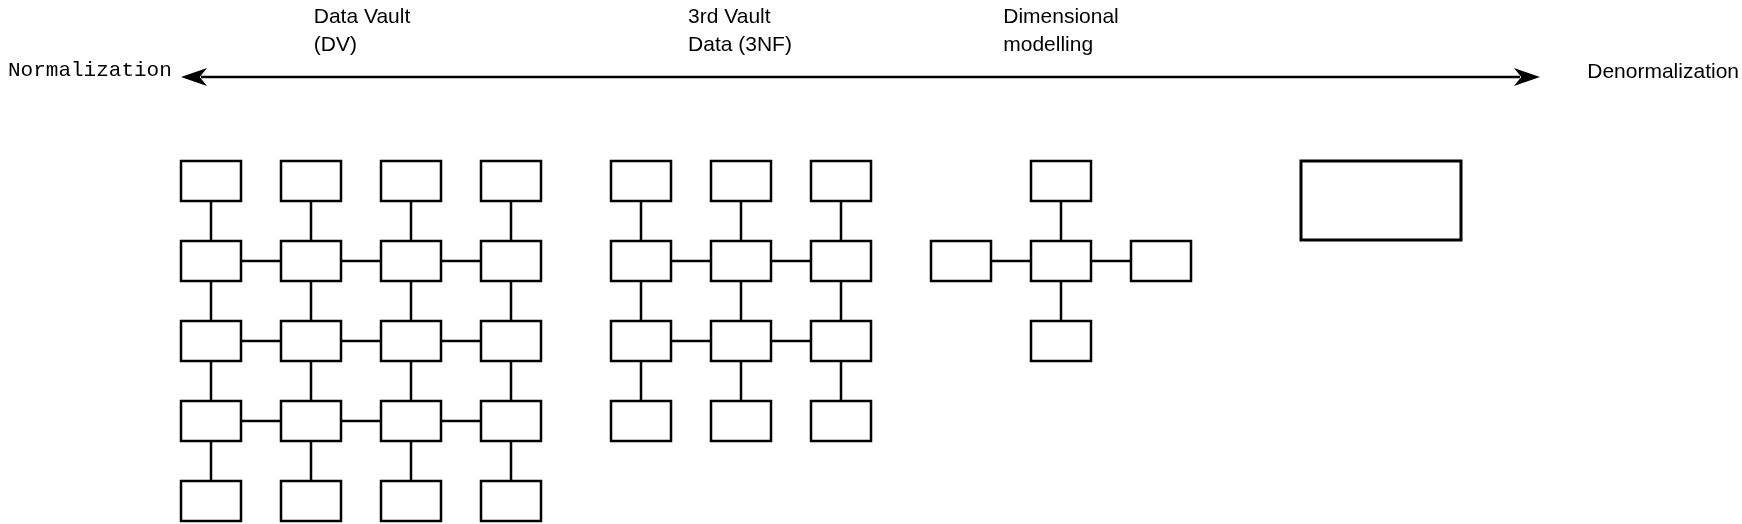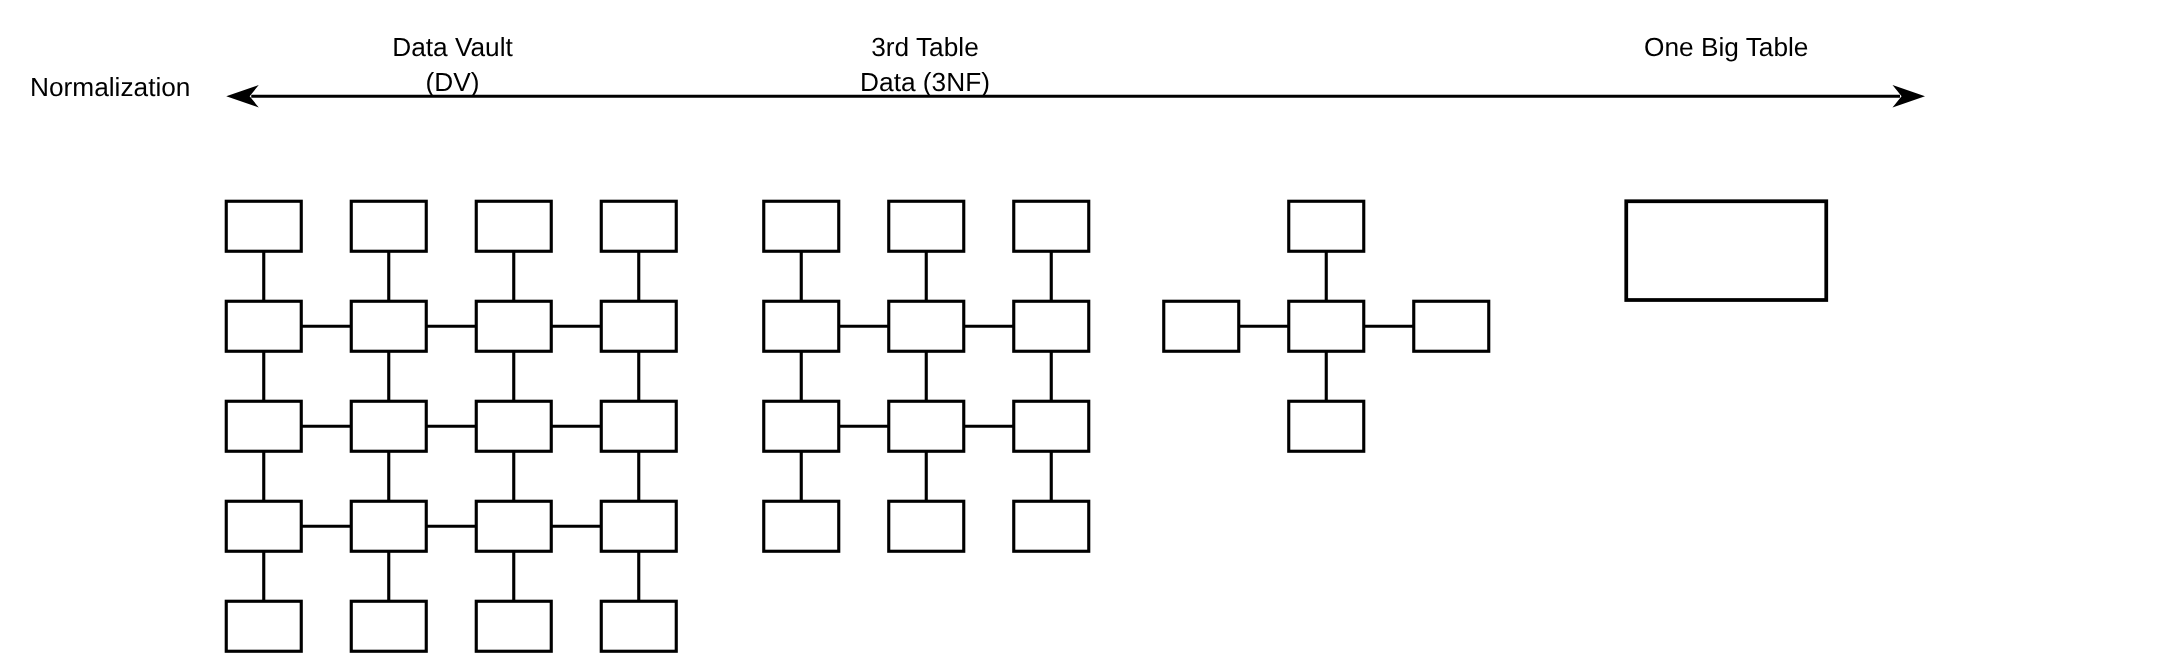--- a/index.html
+++ b/index.html
@@ -13,31 +13,29 @@
     overflow: hidden;
   }
   .canvas svg { position: absolute; left: 0; top: 0; }
   .side-label {
     position: absolute;
     top: 57px;
     font-size: 21px;
     line-height: 28px;
     white-space: nowrap;
   }
-  .side-label.left  { left: 24px; }
+  .side-label.left  { left: 8px; font-family: Liberation Mono, monospace; }
   .side-label.right { right: 3px; }
   .cluster-title {
     position: absolute;
     top: 2px;
     transform: translateX(-50%);
-    text-align: center;
     font-size: 21px;
     line-height: 28px;
     white-space: nowrap;
-    margin-top: 23px;
   }
 </style>
 </head>
 <body>
 
 <div class="canvas">
 
   <svg id="diagram-svg" width="1742" height="524" viewBox="0 0 1742 524">
       <g>
         <line x1="201" y1="77" x2="1520" y2="77" stroke="#000000" stroke-width="2.5"></line>
@@ -129,29 +127,33 @@
         <rect x="1131" y="241" width="60" height="40" fill="#ffffff" stroke="#000000" stroke-width="2.5"></rect>
         <rect x="1031" y="321" width="60" height="40" fill="#ffffff" stroke="#000000" stroke-width="2.5"></rect>
       </g>
       <g>
         <rect x="1301" y="161" width="160" height="79" fill="#ffffff" stroke="#000000" stroke-width="3"></rect>
       </g>
     </svg>
 
   <div class="side-label left">Normalization</div>
 
+  <div class="side-label right">Denormalization</div>
 
   <div class="cluster-title" style="left: 362px;">
     <div>Data Vault</div>
     <div>(DV)</div>
   </div>
 
   <div class="cluster-title" style="left: 740px;">
-    <div>3rd Table</div>
+    <div>3rd Vault</div>
     <div>Data (3NF)</div>
   </div>
 
+  <div class="cluster-title" style="left: 1061px;">
+    <div>Dimensional</div>
+    <div>modelling</div>
+  </div>
 
   <div class="cluster-title" style="left: 1381px;">
-    <div>One Big Table</div>
   </div>
 
 </div>
 
 </body></html>

